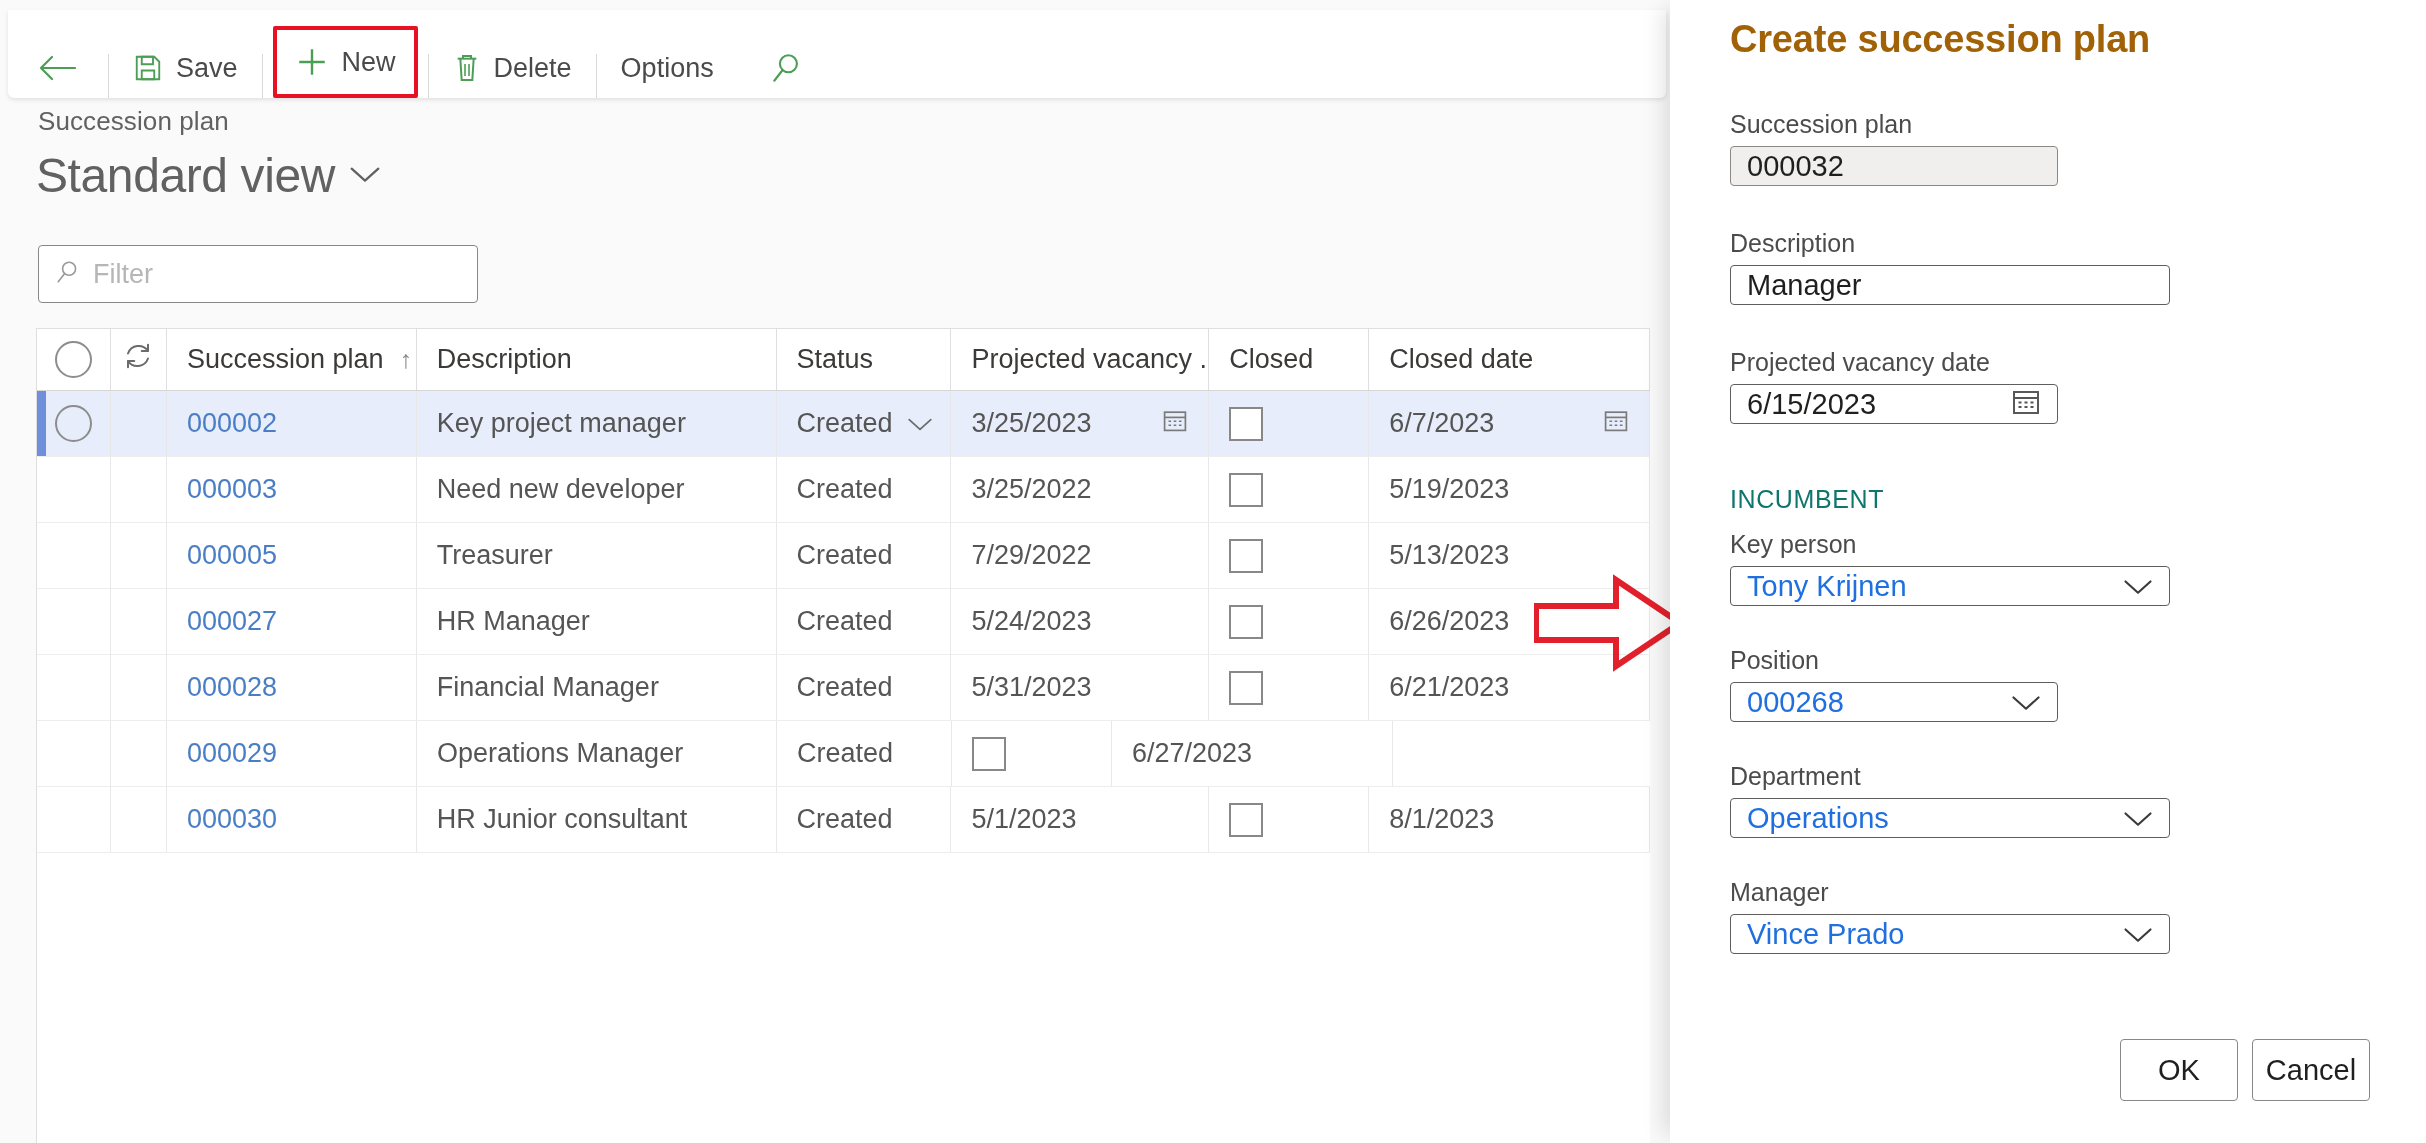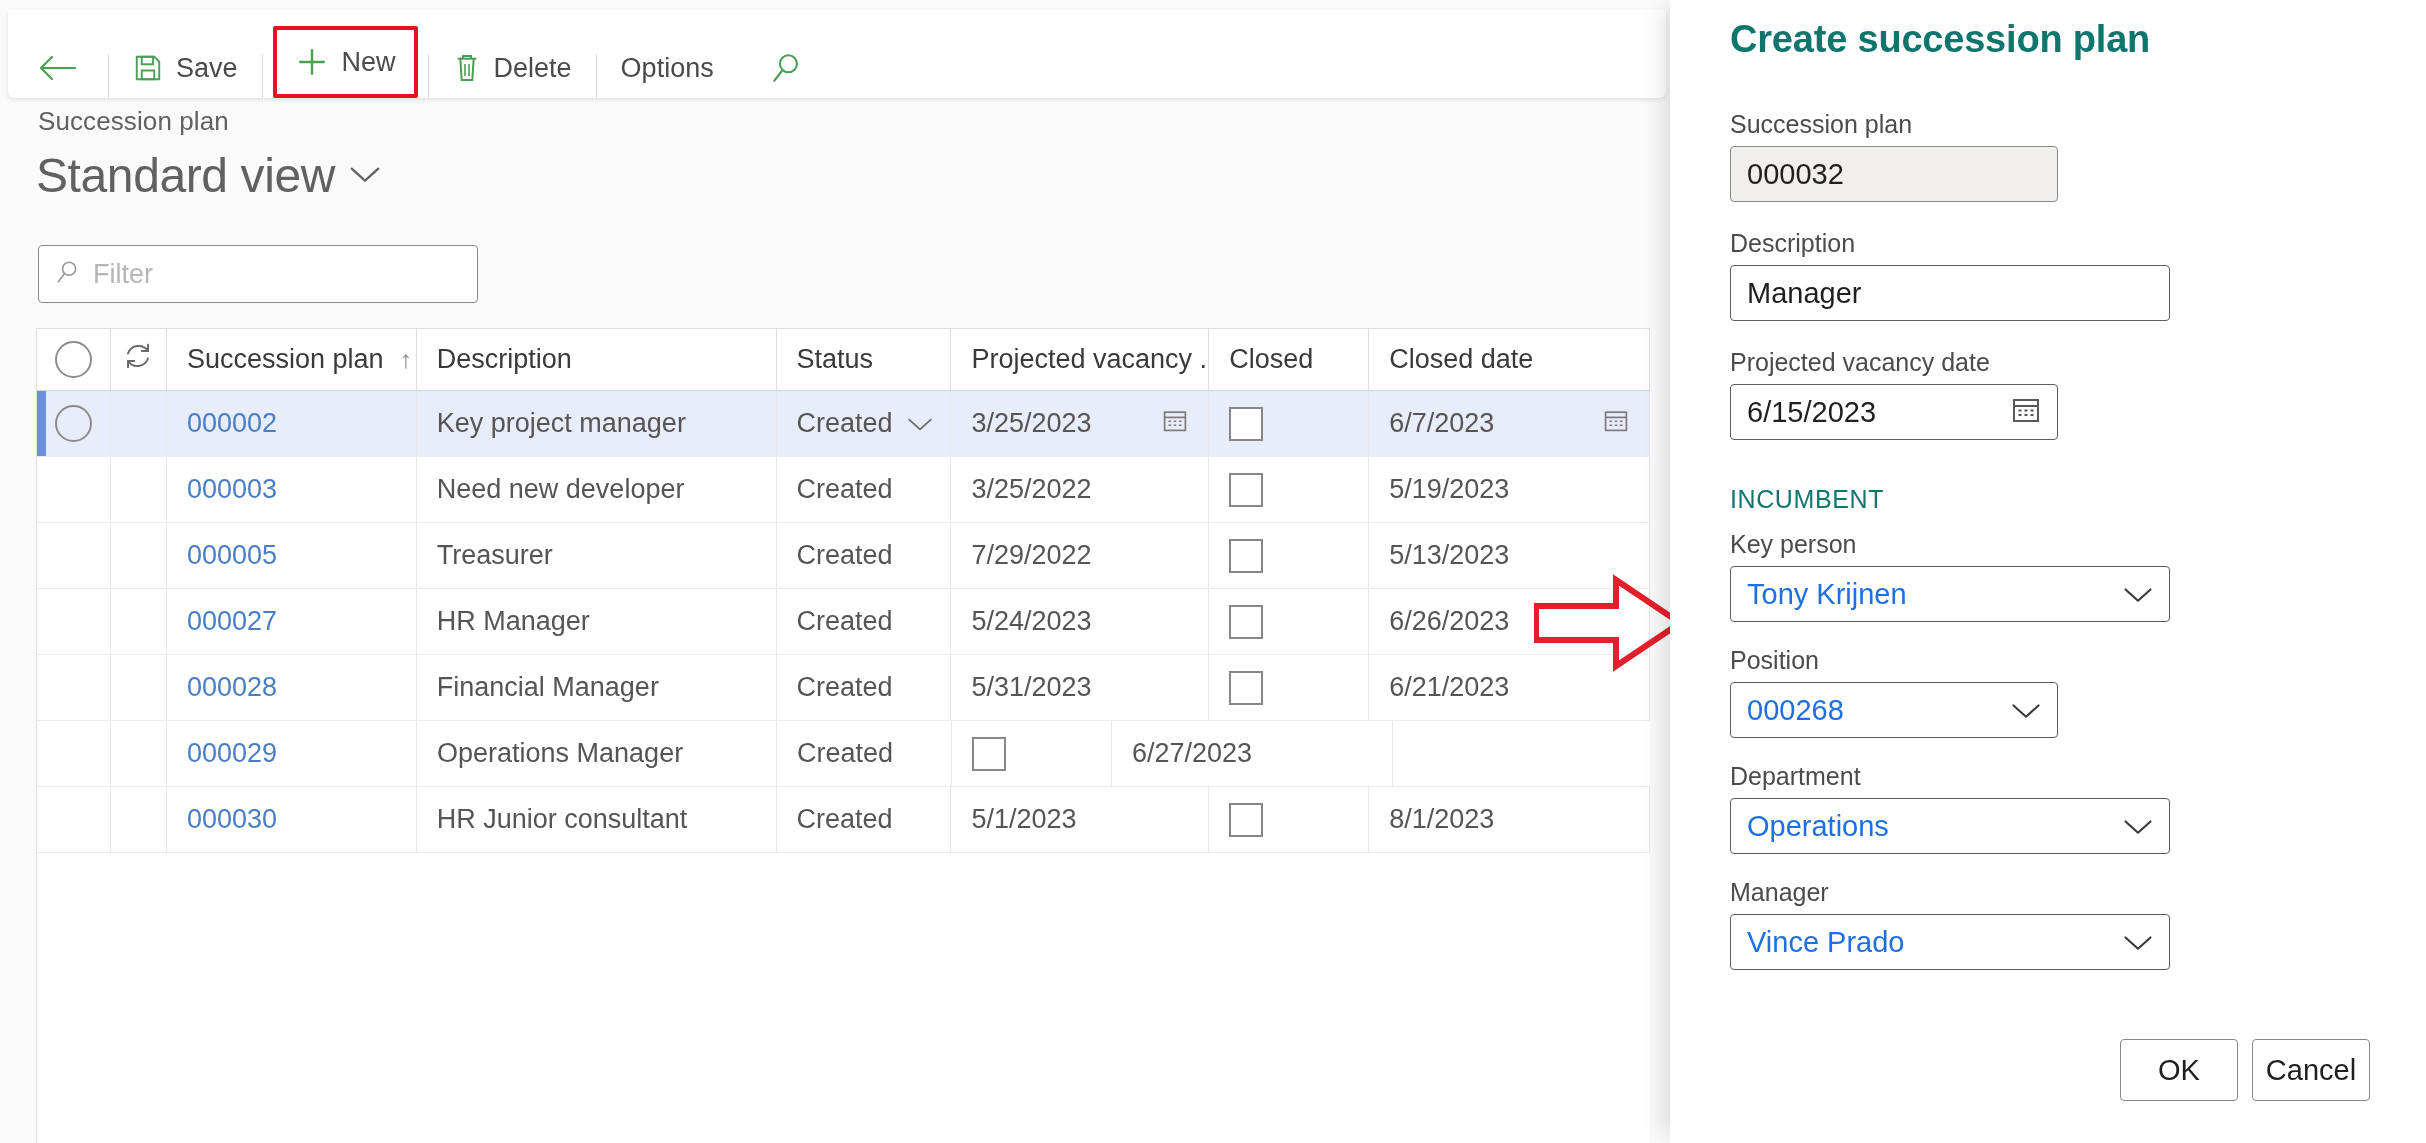--- a/index.html
+++ b/index.html
@@ -113,26 +113,26 @@
   #red-arrow { position:absolute; left:1534px; top:568px; }
 
   
   #panel {
     position:absolute; left:1670px; top:0; width:756px; height:1143px;
     background:#ffffff;
     box-shadow:-14px 0 22px -8px rgba(0,0,0,0.13);
   }
   #panel-title {
     position:absolute; left:60px; top:18px;
-    font-size:38px; color:#0f766e; font-weight:600; letter-spacing:-0.2px;
+    font-size:38px; color:#a16207; font-weight:600; letter-spacing:-0.2px;
   }
   .field { position:absolute; left:60px; }
   .field-label { font-size:25px; color:#4b4b4b; margin-bottom:7px; display:block; }
   .fld-input {
-    height:56px; border:1px solid #605e5c; border-radius:4px;
+    height:40px; border:1px solid #605e5c; border-radius:4px;
     background:#ffffff; display:flex; align-items:center;
     padding:0 16px; font-size:29px; color:#201f1e;
   }
   .fld-input.readonly { background:#f0efee; border-color:#8a8886; }
   .fld-input.combo { justify-content:space-between; }
   .fld-input .val-link { color:#1f6fe0; }
   #section-incumbent {
     position:absolute; left:60px; top:485px;
     font-size:25px; color:#0f766e; font-weight:400; letter-spacing:0.6px;
   }

